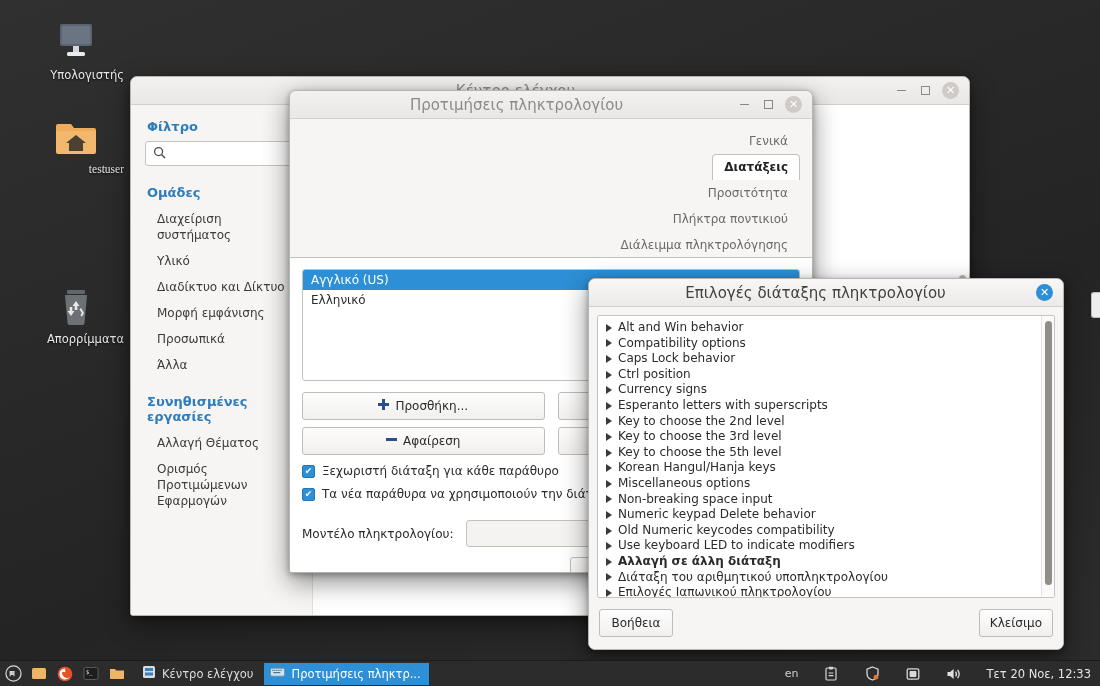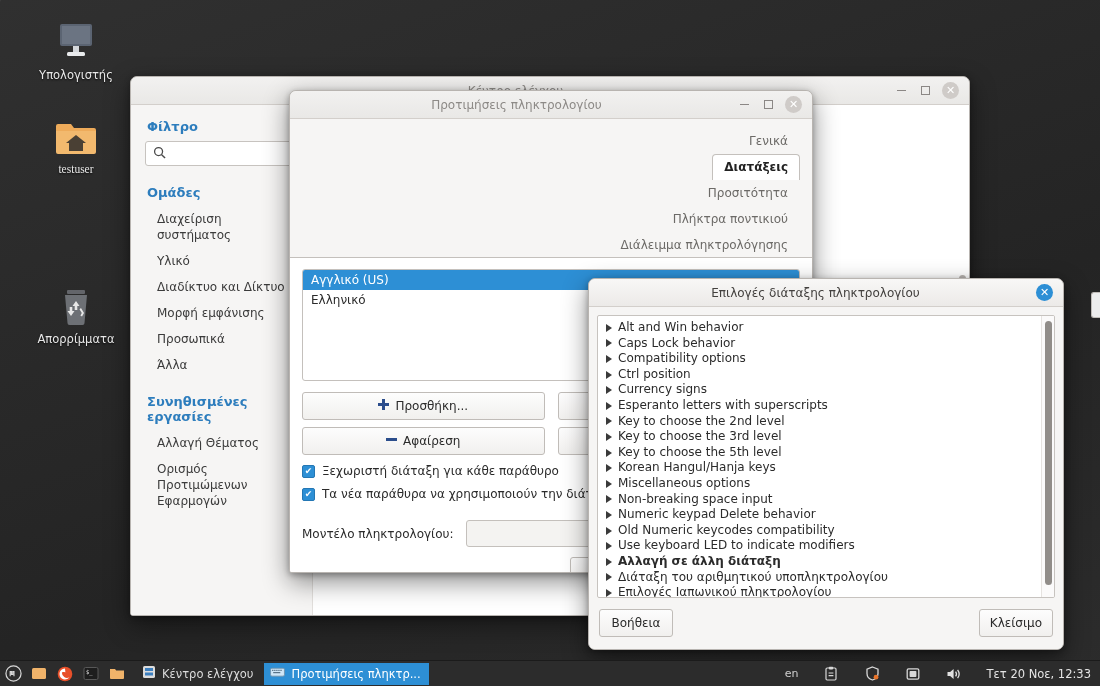--- a/index.html
+++ b/index.html
@@ -29,21 +29,21 @@
     position: absolute;
     width: 96px;
     text-align: center;
     color: #e8e8e8;
     font-size: 11.5px;
     line-height: 1.22;
     text-shadow: 0 1px 2px rgba(0,0,0,.85);
     cursor: default;
   }
   .dicon .glyph { height: 50px; display: flex; align-items: flex-end; justify-content: center; margin-bottom: 4px; }
-  .dicon .lbl { display: block; }
+  .dicon .lbl { display: block; text-align: right; }
 
   
   .win {
     position: absolute;
     background: #f6f5f4;
     border: 1px solid #b8b4b0;
     border-radius: 7px 7px 3px 3px;
     box-shadow: 0 9px 26px rgba(0,0,0,.45), 0 2px 6px rgba(0,0,0,.3);
     overflow: hidden;
   }
@@ -52,21 +52,21 @@
     background: linear-gradient(180deg, #f7f6f5 0%, #ececea 100%);
     border-bottom: 1px solid #d3cfcb;
     display: flex; align-items: center;
     padding: 0 6px;
     position: relative;
     border-radius: 6px 6px 0 0;
   }
   .titlebar.inactive { background: linear-gradient(180deg,#f2f1f0 0%, #e9e8e6 100%); }
   .title-text {
     flex: 1; text-align: center;
-    font-size: 12px; color: #555250; font-weight: 500;
+    font-size: 15px; color: #555250; font-weight: 500;
     white-space: nowrap; overflow: hidden;
   }
   .titlebar.inactive .title-text { color: #8d8a87; font-weight: 400; }
   .tb-btns { display: flex; align-items: center; gap: 9px; padding-right: 4px; }
   .tb-btn {
     width: 15px; height: 15px;
     display: flex; align-items: center; justify-content: center;
     color: #8b8785; font-size: 12px; line-height: 1;
     cursor: pointer;
   }
@@ -433,25 +433,25 @@
     </div>
     <div class="body">
       <div class="opt-list-wrap">
         <div class="opt-list">
           <div class="opt-row">
               <i class="tri"></i>
               <span>Alt and Win behavior</span>
             </div>
           <div class="opt-row">
               <i class="tri"></i>
+              <span>Compatibility options</span>
+            </div>
+          <div class="opt-row">
+              <i class="tri"></i>
               <span>Caps Lock behavior</span>
-            </div>
-          <div class="opt-row">
-              <i class="tri"></i>
-              <span>Compatibility options</span>
             </div>
           <div class="opt-row">
               <i class="tri"></i>
               <span>Ctrl position</span>
             </div>
           <div class="opt-row">
               <i class="tri"></i>
               <span>Currency signs</span>
             </div>
           <div class="opt-row">

